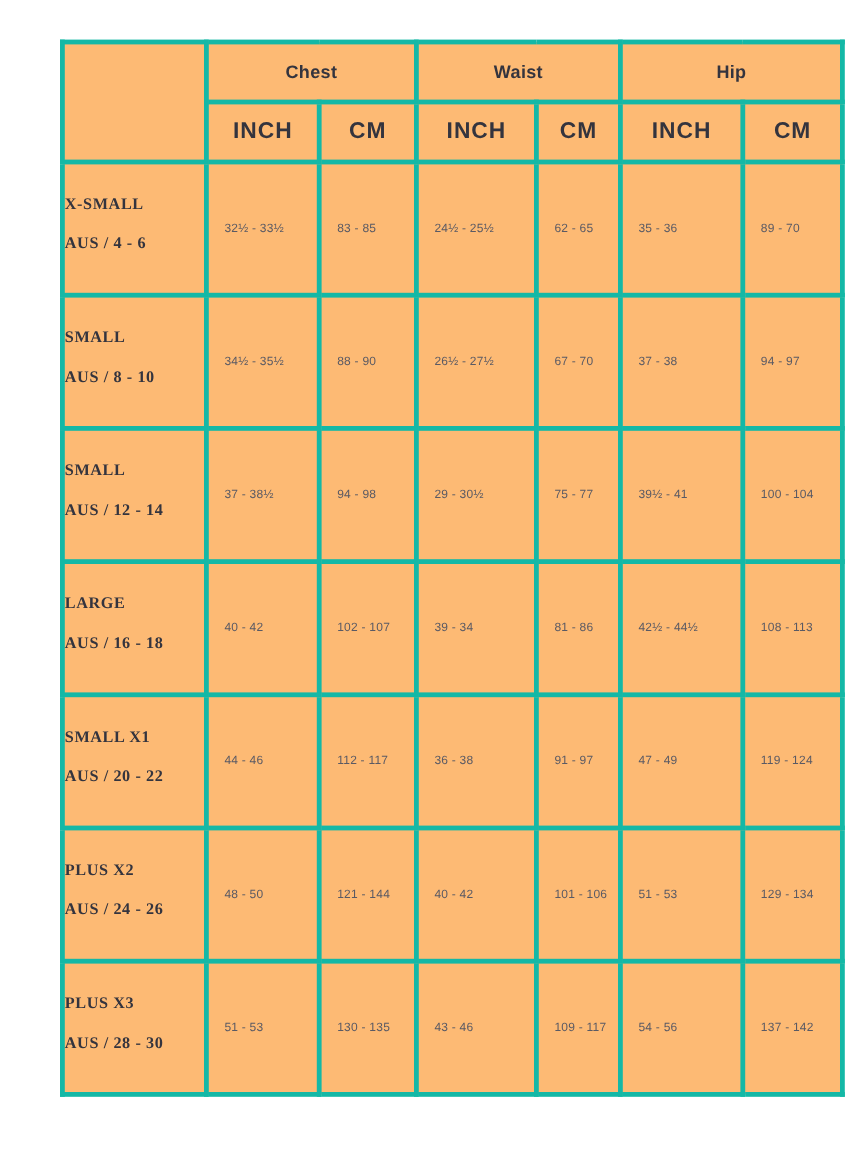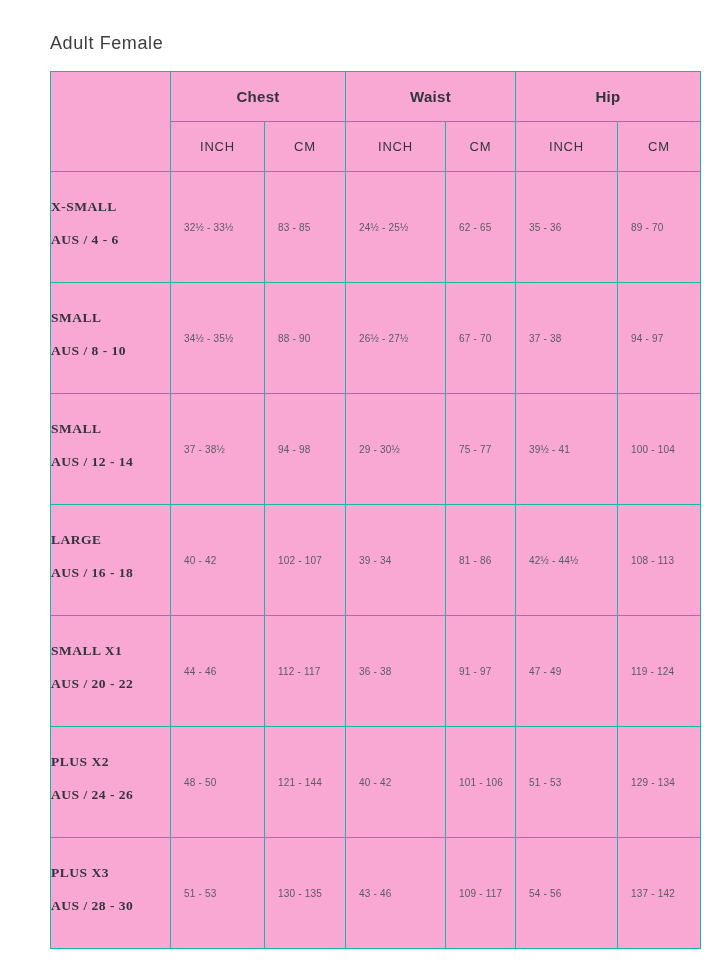--- a/index.html
+++ b/index.html
@@ -19,22 +19,22 @@
     letter-spacing: 0.6px;
     margin-bottom: 17px;
   }
   table.size-chart {
     border-collapse: collapse;
     table-layout: fixed;
     width: 650px;
   }
   table.size-chart th,
   table.size-chart td {
-    border: 1px solid #14b8a6;
-    background: #f9a8d4;
+    border: 4px solid #14b8a6;
+    background: #fdba74;
   }
   
   col.c-size  { width: 120px; }
   col.c-ci    { width: 94px; }
   col.c-cc    { width: 81px; }
   col.c-wi    { width: 100px; }
   col.c-wc    { width: 70px; }
   col.c-hi    { width: 102px; }
   col.c-hc    { width: 83px; }
 
@@ -42,22 +42,22 @@
   tr.units-row th { height: 50px; }
 
   th.group-header {
     font-size: 15px;
     font-weight: 700;
     color: #34343e;
     text-align: center;
     letter-spacing: 0.3px;
   }
   th.unit-header {
-    font-size: 13px;
-    font-weight: 400;
+    font-size: 19px;
+    font-weight: 700;
     color: #34343e;
     text-align: center;
     letter-spacing: 0.8px;
   }
   th.corner-cell { background: #ffffff; }
 
   tr.data-row td, tr.data-row th { height: 111px; }
 
   th.size-cell {
     text-align: left;
@@ -82,21 +82,20 @@
     text-align: left;
     vertical-align: middle;
     padding-left: 13px;
     letter-spacing: 0.2px;
   }
 </style>
 </head>
 <body>
 
 <div class="page">
-  <h2 class="page-title">Adult Female</h2>
 
   <table class="size-chart">
     <colgroup>
       <col class="c-size">
         <col class="c-ci">
         <col class="c-cc">
         <col class="c-wi">
         <col class="c-wc">
         <col class="c-hi">
         <col class="c-hc">

